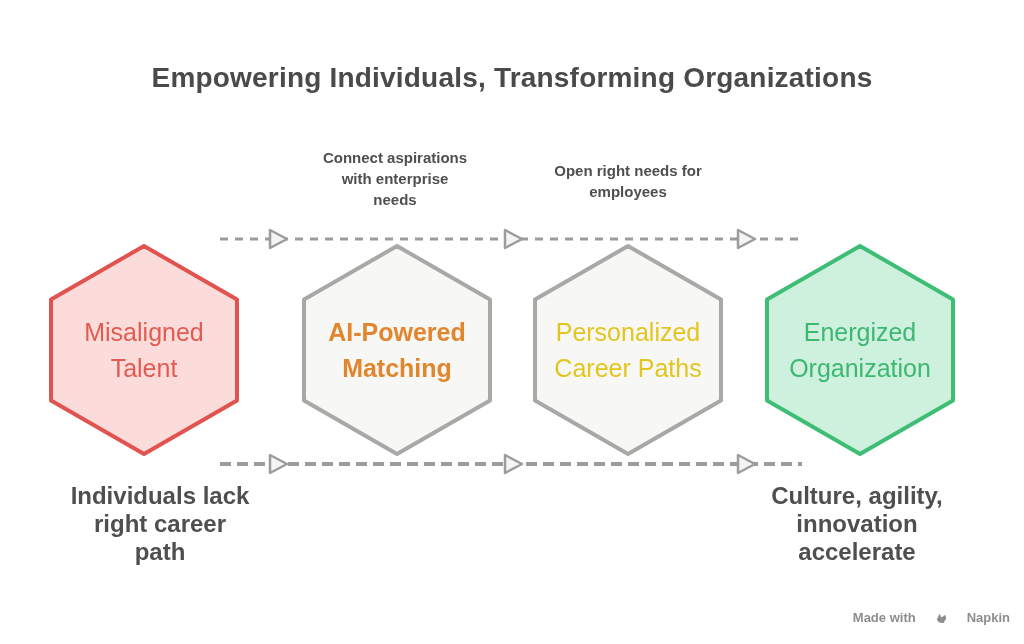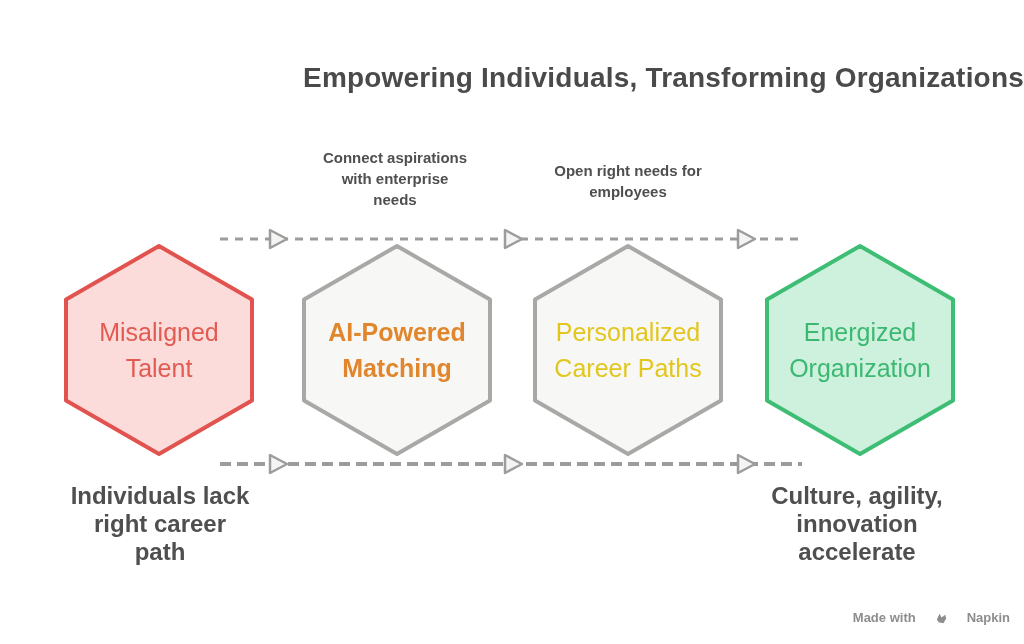--- a/index.html
+++ b/index.html
@@ -12,21 +12,21 @@
     height: 644px;
     background: #ffffff;
     overflow: hidden;
   }
 
   .title {
     position: absolute;
     top: 62px;
     left: 0;
     width: 100%;
-    text-align: right;
+    text-align: center;
     font-size: 28px;
     font-weight: 700;
     letter-spacing: 0.2px;
   }
 
   .annotation {
     position: absolute;
     text-align: center;
     white-space: pre-line;
     font-weight: 700;
@@ -52,21 +52,21 @@
   }
   .connector.top    { top: 226px; }
   .connector.bottom { top: 451px; }
 
   .hex {
     position: absolute;
     top: 240px;
     width: 200px;
     height: 220px;
   }
-  .hex-1 { left:  59px; }
+  .hex-1 { left:  44px; }
   .hex-2 { left: 297px; }
   .hex-3 { left: 528px; }
   .hex-4 { left: 760px; }
 
   .hex svg { position: absolute; inset: 0; }
 
   .hex-label {
     position: absolute;
     inset: 0;
     display: flex;

